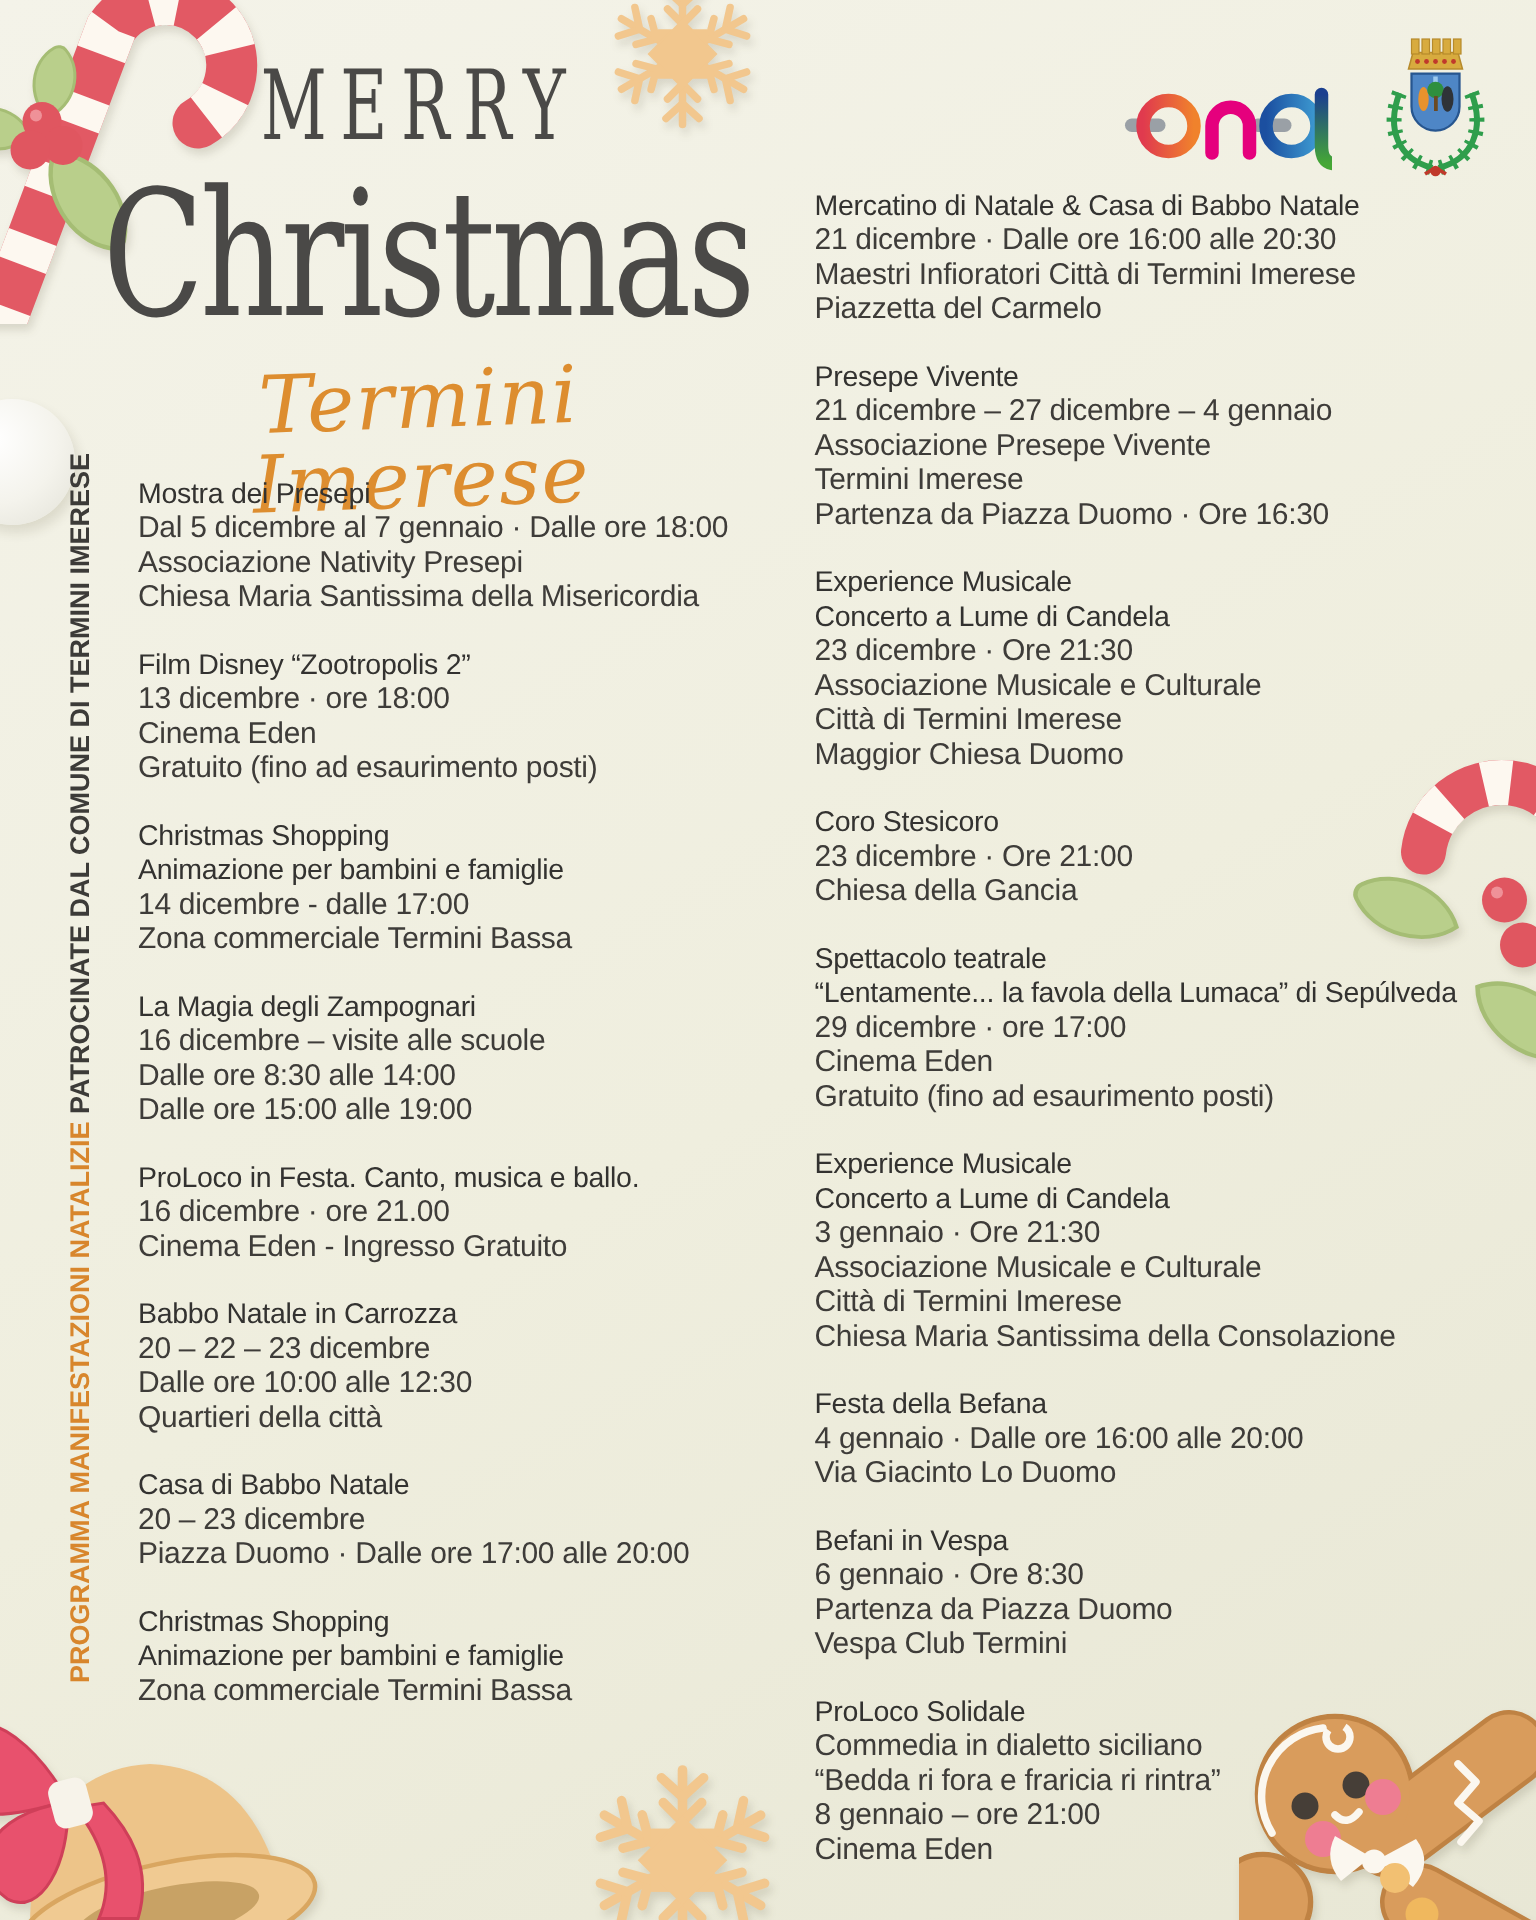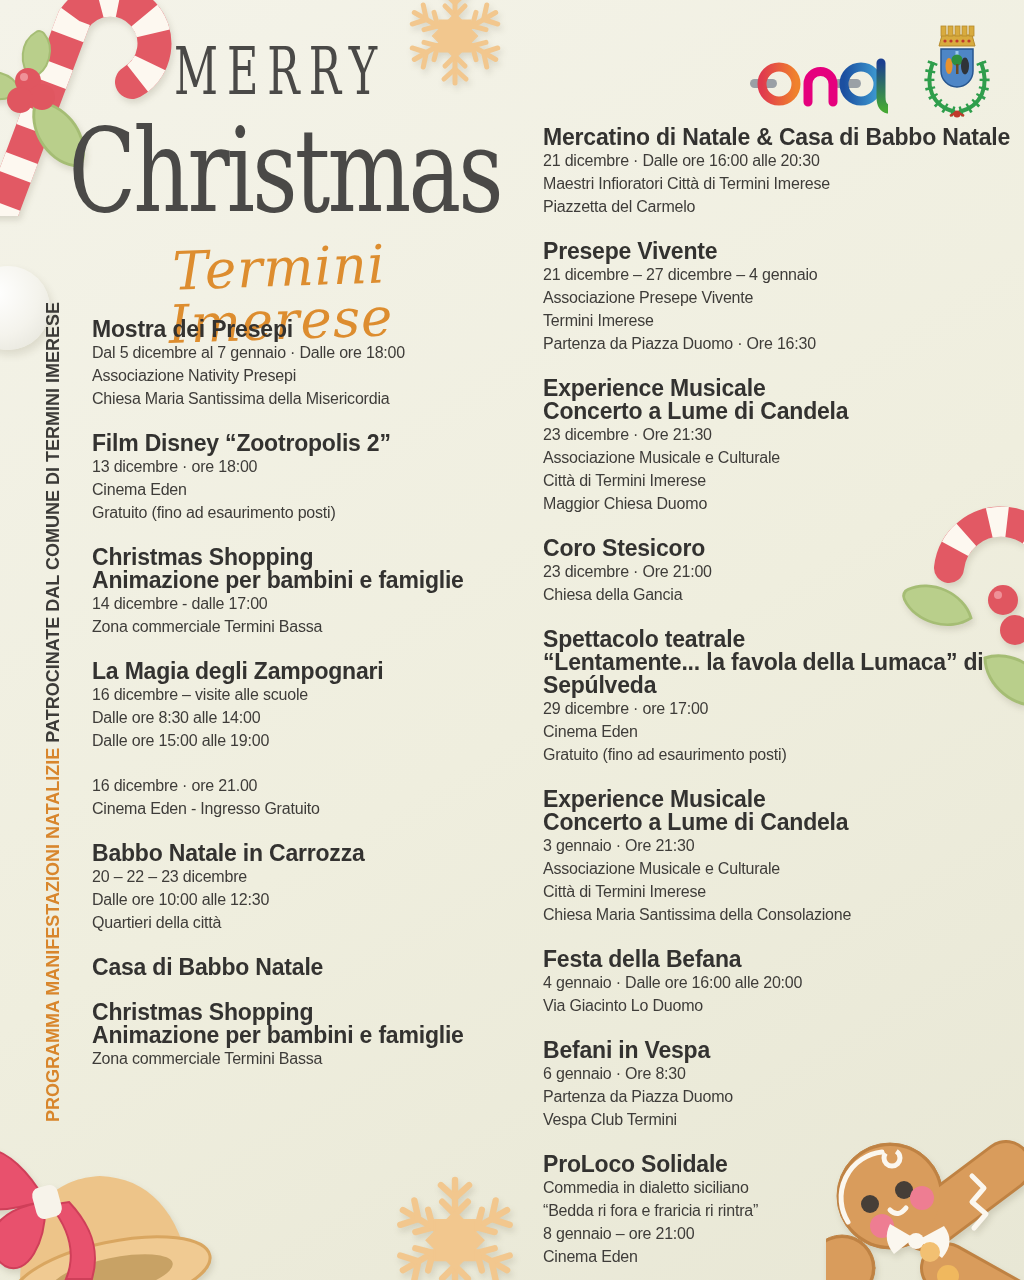--- a/index.html
+++ b/index.html
@@ -21,22 +21,22 @@
   .sidebar{position:absolute;left:36px;top:320px;height:802px;width:34px;}
   .sidebar-text{writing-mode:vertical-rl;transform:rotate(180deg);font-weight:bold;
          font-size:18px;line-height:34px;letter-spacing:0;white-space:nowrap;height:802px;}
   .sb-orange{color:var(--sidebar_orange,#d8862c);}
   .sb-dark{color:#3c3b38;}
   
   .col{position:absolute;}
   .col-left{left:92px;top:318px;width:448px;}
   .col-right{left:543px;top:126px;width:478px;}
   .event{margin-bottom:22px;}
-  .event-title{font-weight:bold;font-size:23px;line-height:23px;color:#333230;letter-spacing:-.2px;}
-  .event-line{font-size:16px;line-height:23px;letter-spacing:-.2px;}
+  .event-title{font-weight:normal;font-size:19px;line-height:23px;color:#333230;letter-spacing:-.2px;}
+  .event-line{font-size:20px;line-height:23px;letter-spacing:-.2px;}
   
   .sphere{position:absolute;left:-34px;top:266px;width:84px;height:84px;border-radius:50%;
          background:radial-gradient(circle at 35% 32%,#ffffff 0%,#f4f3ec 55%,#e2e1d7 100%);
          box-shadow:3px 5px 8px rgba(60,50,20,.12);}
 </style>
 </head>
 <body>
 
 <div class="page">
 
@@ -240,39 +240,46 @@
         </div>
       <div>
           <div class="event-line">16 dicembre – visite alle scuole</div>
           <div class="event-line">Dalle ore 8:30 alle 14:00</div>
           <div class="event-line">Dalle ore 15:00 alle 19:00</div>
         </div>
     </div>
 
     <div class="event">
       <div>
+          <div class="event-title">ProLoco in Festa. Canto, musica e ballo.</div>
+        </div>
+      <div>
           <div class="event-line">16 dicembre · ore 21.00</div>
           <div class="event-line">Cinema Eden - Ingresso Gratuito</div>
         </div>
     </div>
 
     <div class="event">
       <div>
           <div class="event-title">Babbo Natale in Carrozza</div>
         </div>
       <div>
           <div class="event-line">20 – 22 – 23 dicembre</div>
           <div class="event-line">Dalle ore 10:00 alle 12:30</div>
           <div class="event-line">Quartieri della città</div>
         </div>
     </div>
 
     <div class="event">
       <div>
           <div class="event-title">Casa di Babbo Natale</div>
+        </div>
+      <div>
+          <div class="event-line">20 – 23 dicembre</div>
+          <div class="event-line">Piazza Duomo · Dalle ore 17:00 alle 20:00</div>
         </div>
     </div>
 
     <div class="event">
       <div>
           <div class="event-title">Christmas Shopping</div>
           <div class="event-title">Animazione per bambini e famiglie</div>
         </div>
       <div>
           <div class="event-line">Zona commerciale Termini Bassa</div>

